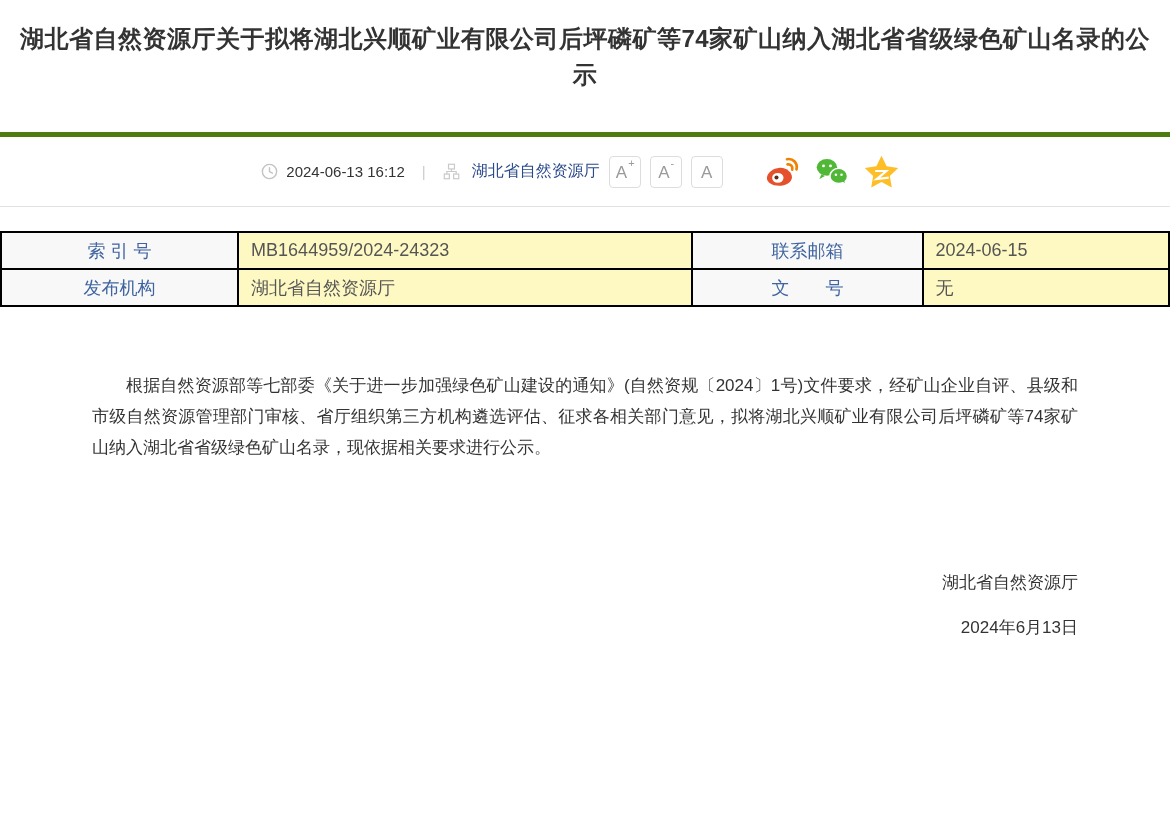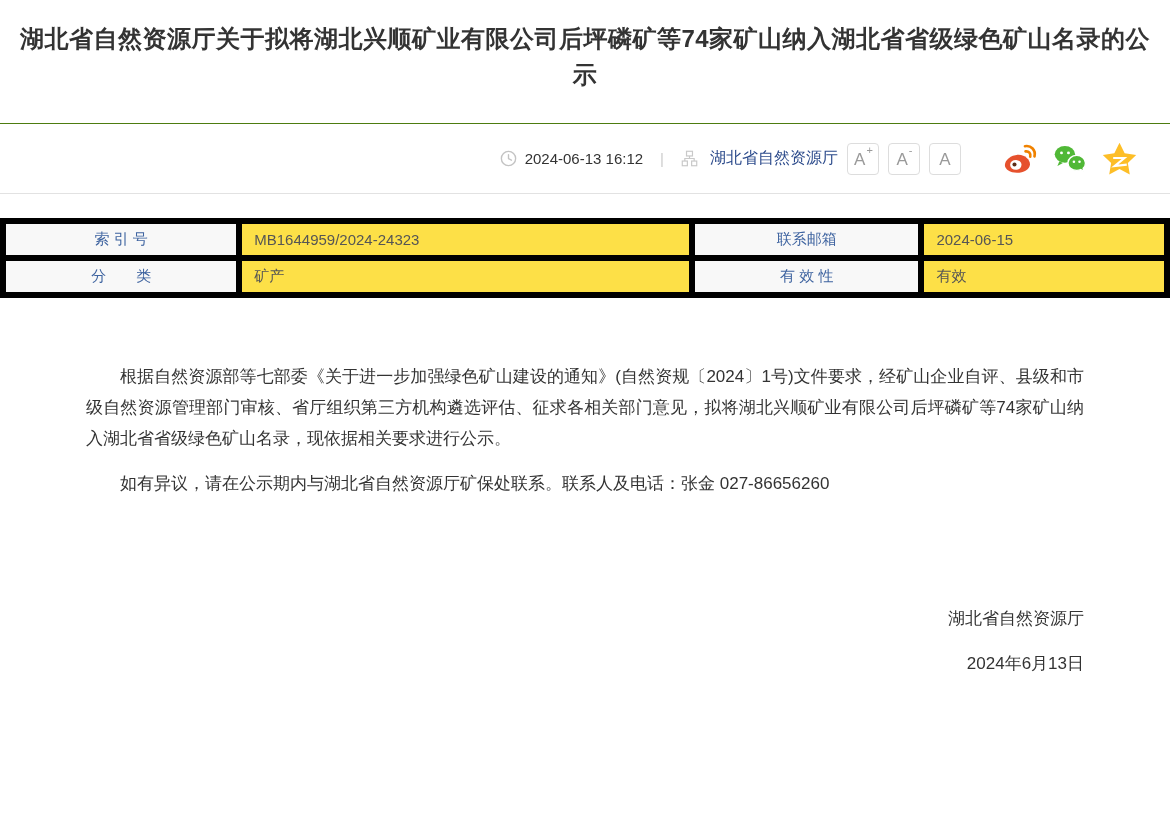--- a/index.html
+++ b/index.html
@@ -8,39 +8,39 @@
     width: 1170px;
     min-height: 835px;
     margin: 0 auto;
     font-family: "Liberation Sans", "DejaVu Sans", sans-serif;
     color: #333333;
   }
   .page { width: 1170px; background: #ffffff; }
 
   
   .title-wrap {
-    padding: 21px 8px 30px;
-    border-bottom: 1px solid #4d7c0f;
+    padding: 21px 8px 39px;
+    border-bottom: 5px solid #4d7c0f;
   }
   .title {
     font-size: 24px;
     line-height: 36px;
     font-weight: bold;
     color: #333333;
     text-align: center;
     letter-spacing: 0.5px;
   }
 
   
   .meta-bar {
     height: 70px;
     border-bottom: 1px solid #e2e2e2;
     display: flex;
     align-items: center;
-    justify-content: flex-end;
+    justify-content: center;
     padding: 0 33px 0 23px;
   }
   .meta-left { display: flex; align-items: center; }
   .meta-left .icon { display: inline-flex; align-items: center; }
   .meta-date { font-size: 15px; color: #333; margin-left: 8px; }
   .meta-sep { color: #cccccc; font-size: 15px; margin: 0 17px; }
   .meta-source {
     font-size: 16px;
     color: #2b4a8b;
     text-decoration: none;
@@ -66,46 +66,46 @@
   .share-icon { display: inline-flex; align-items: center; margin-left: 15px; cursor: pointer; }
 
   
   .table-wrap { margin-top: 24px; }
   table.doc-info {
     width: 100%;
     border-collapse: collapse;
     table-layout: fixed;
   }
   table.doc-info td {
-    border: 6px solid #000000;
+    border: 2px solid #000000;
     height: 37px;
-    font-size: 15px;
+    font-size: 18px;
     vertical-align: middle;
     margin-left: 36px;
   }
   td.lbl {
     background: #f8f8f8;
     color: #3f64a0;
     text-align: center;
   }
   td.val {
-    background: #fde047;
+    background: #fef9c3;
     color: #555555;
     padding-left: 12px;
     text-align: left;
   }
 
   
   .article {
     padding: 49px 78px 20px;
     font-size: 17px;
     color: #333333;
   }
   .article p {
-    margin: 14px 8px;
+    margin: 14px 14px;
     line-height: 31px;
     text-align: justify;
   }
   .article p.indent { text-indent: 2em; }
   .article p.blank { height: 31px; }
   .article p.right { text-align: right; text-indent: 0; }
 </style>
 </head>
 <body>
 
@@ -181,31 +181,30 @@
           <col style="width:21.1%">
       </colgroup>
       <tbody>
         <tr>
           <td class="lbl">索 引 号</td>
           <td class="val">MB1644959/2024-24323</td>
           <td class="lbl">联系邮箱</td>
           <td class="val">2024-06-15</td>
         </tr>
         <tr>
-          <td class="lbl">分　　类</td>
-          <td class="val">矿产</td>
-          <td class="lbl">有 效 性</td>
-          <td class="val">有效</td>
+          <td class="lbl">发布机构</td>
+          <td class="val">湖北省自然资源厅</td>
+          <td class="lbl">文　　号</td>
+          <td class="val">无</td>
         </tr>
       </tbody>
     </table>
   </div>
 
   <article class="article">
     <p class="indent">根据自然资源部等七部委《关于进一步加强绿色矿山建设的通知》(自然资规〔2024〕1号)文件要求，经矿山企业自评、县级和市级自然资源管理部门审核、省厅组织第三方机构遴选评估、征求各相关部门意见，拟将湖北兴顺矿业有限公司后坪磷矿等74家矿山纳入湖北省省级绿色矿山名录，现依据相关要求进行公示。</p>
-    <p class="indent">如有异议，请在公示期内与湖北省自然资源厅矿保处联系。联系人及电话：张金 027-86656260</p>
     <p class="blank"></p>
     <p class="blank"></p>
     <p class="right">湖北省自然资源厅</p>
     <p class="right">2024年6月13日</p>
   </article>
 
 </div>
 
 </body></html>

